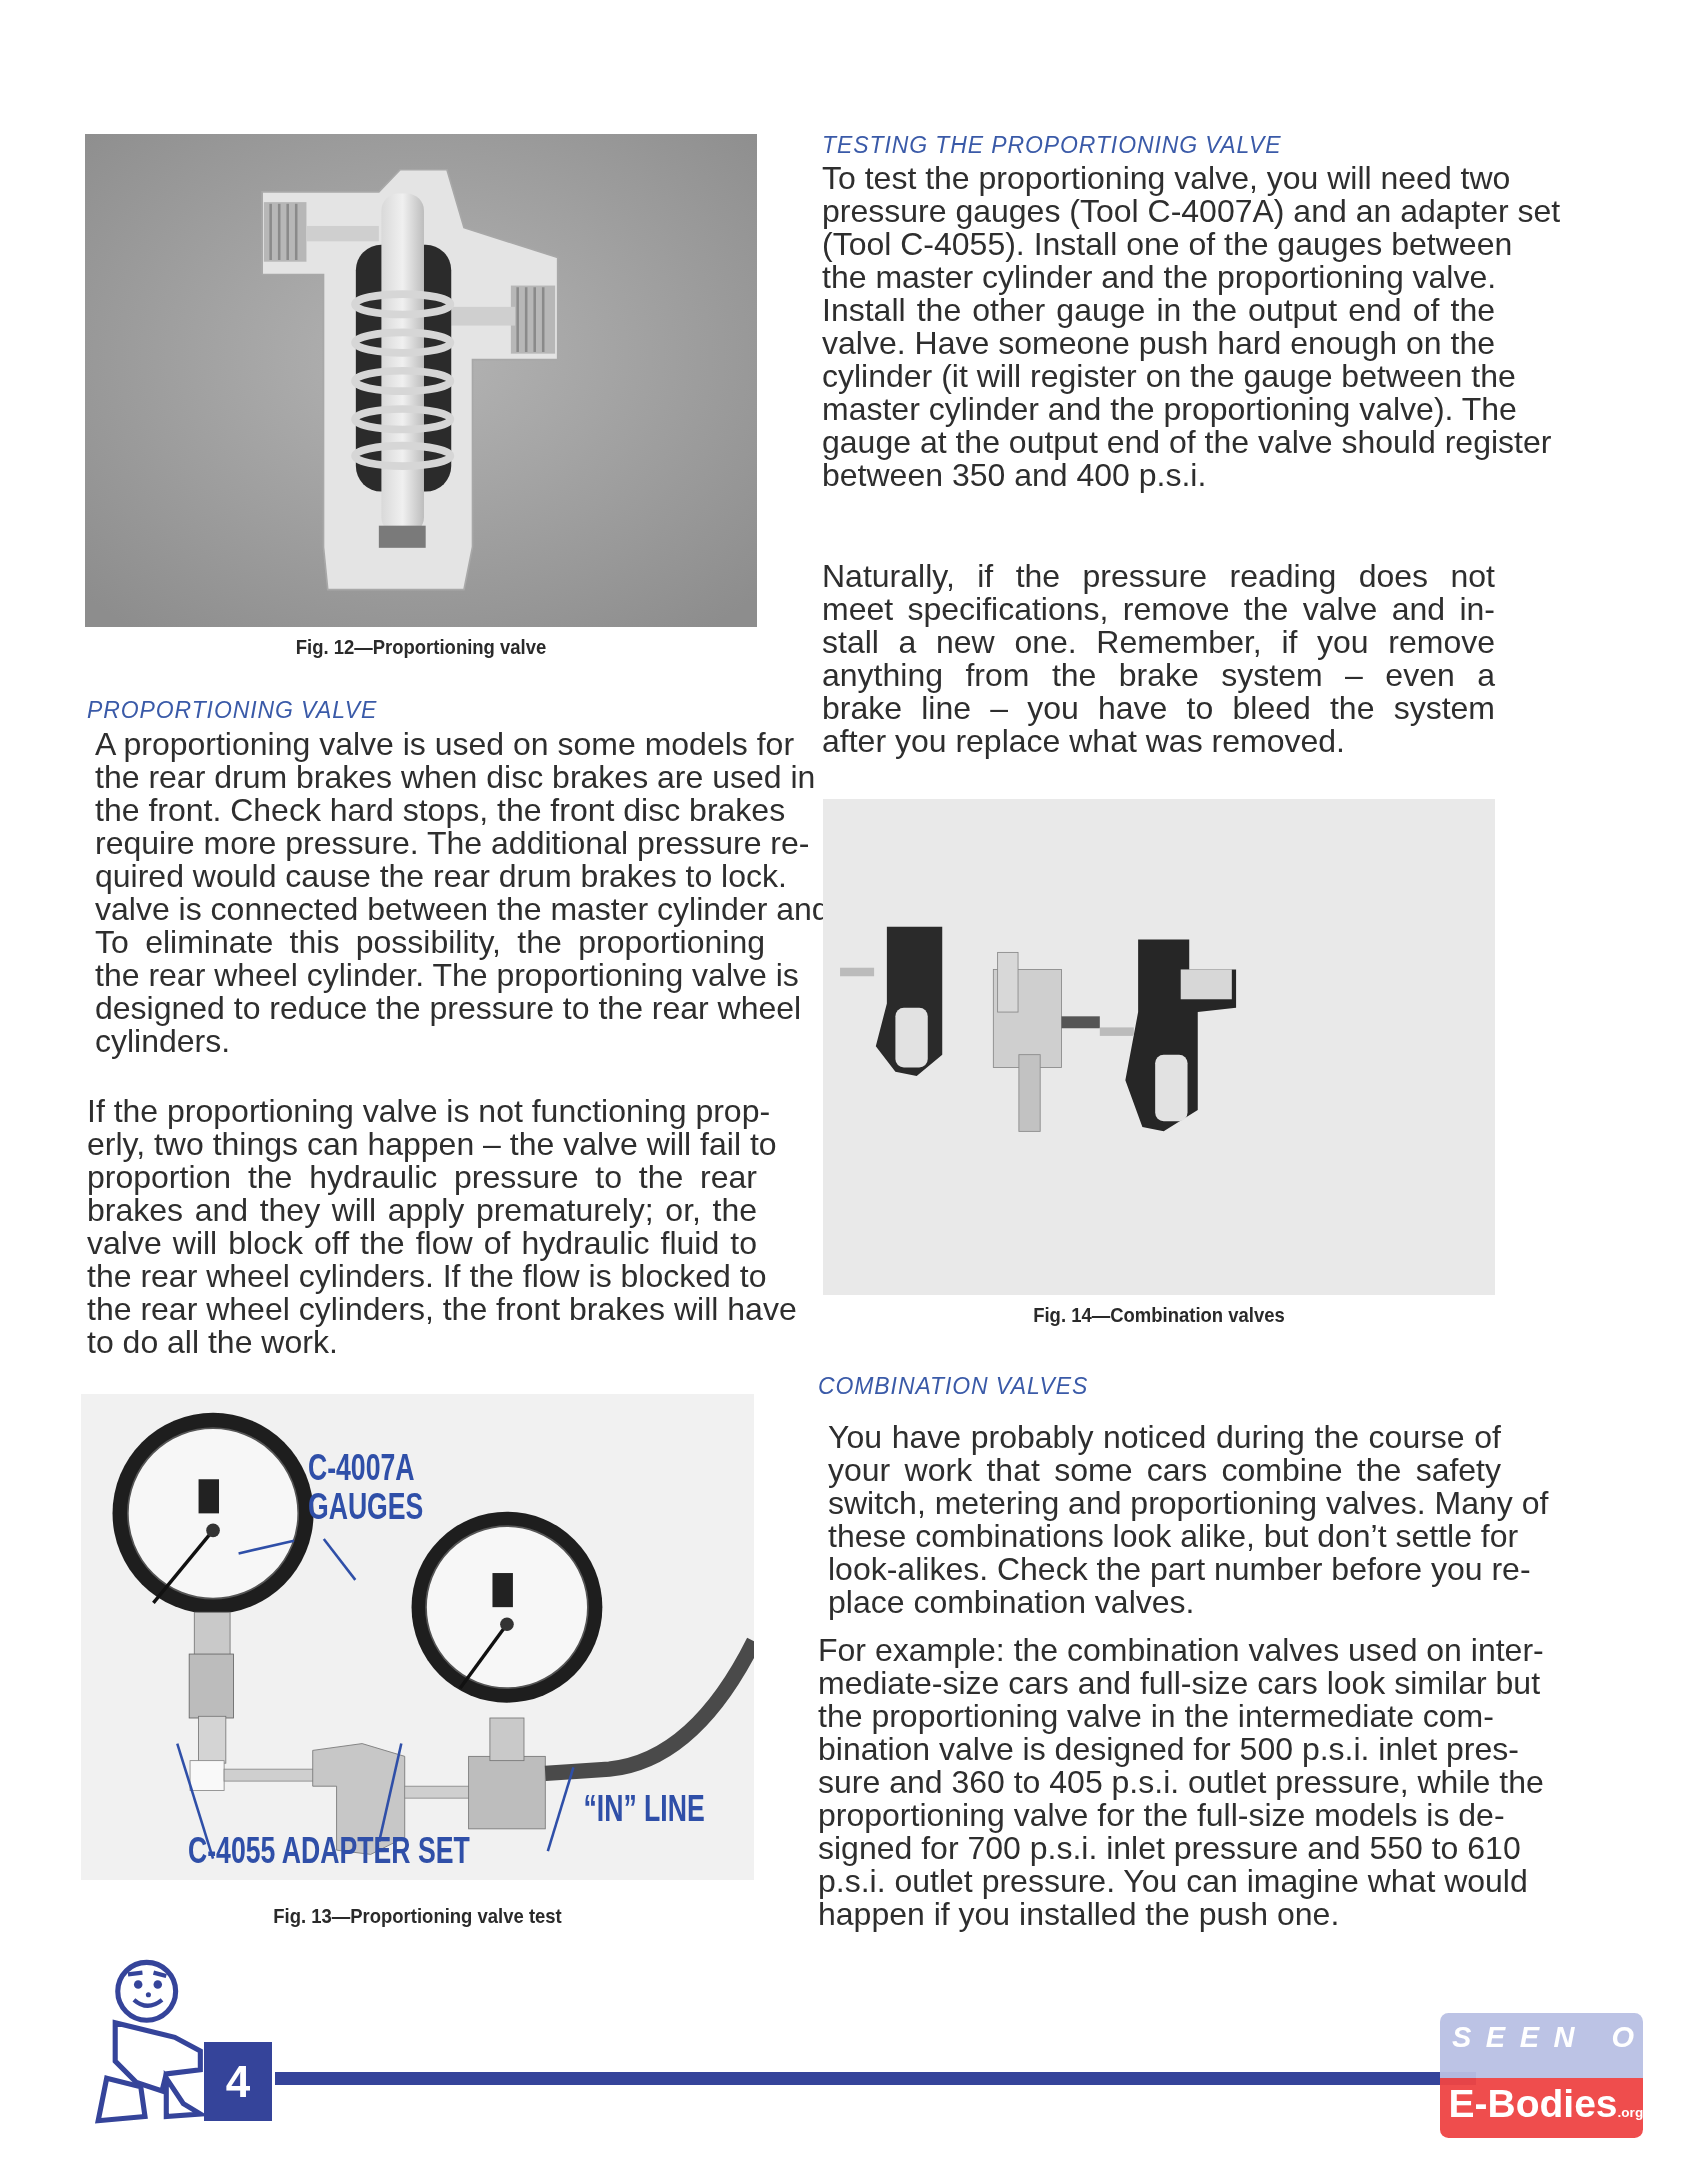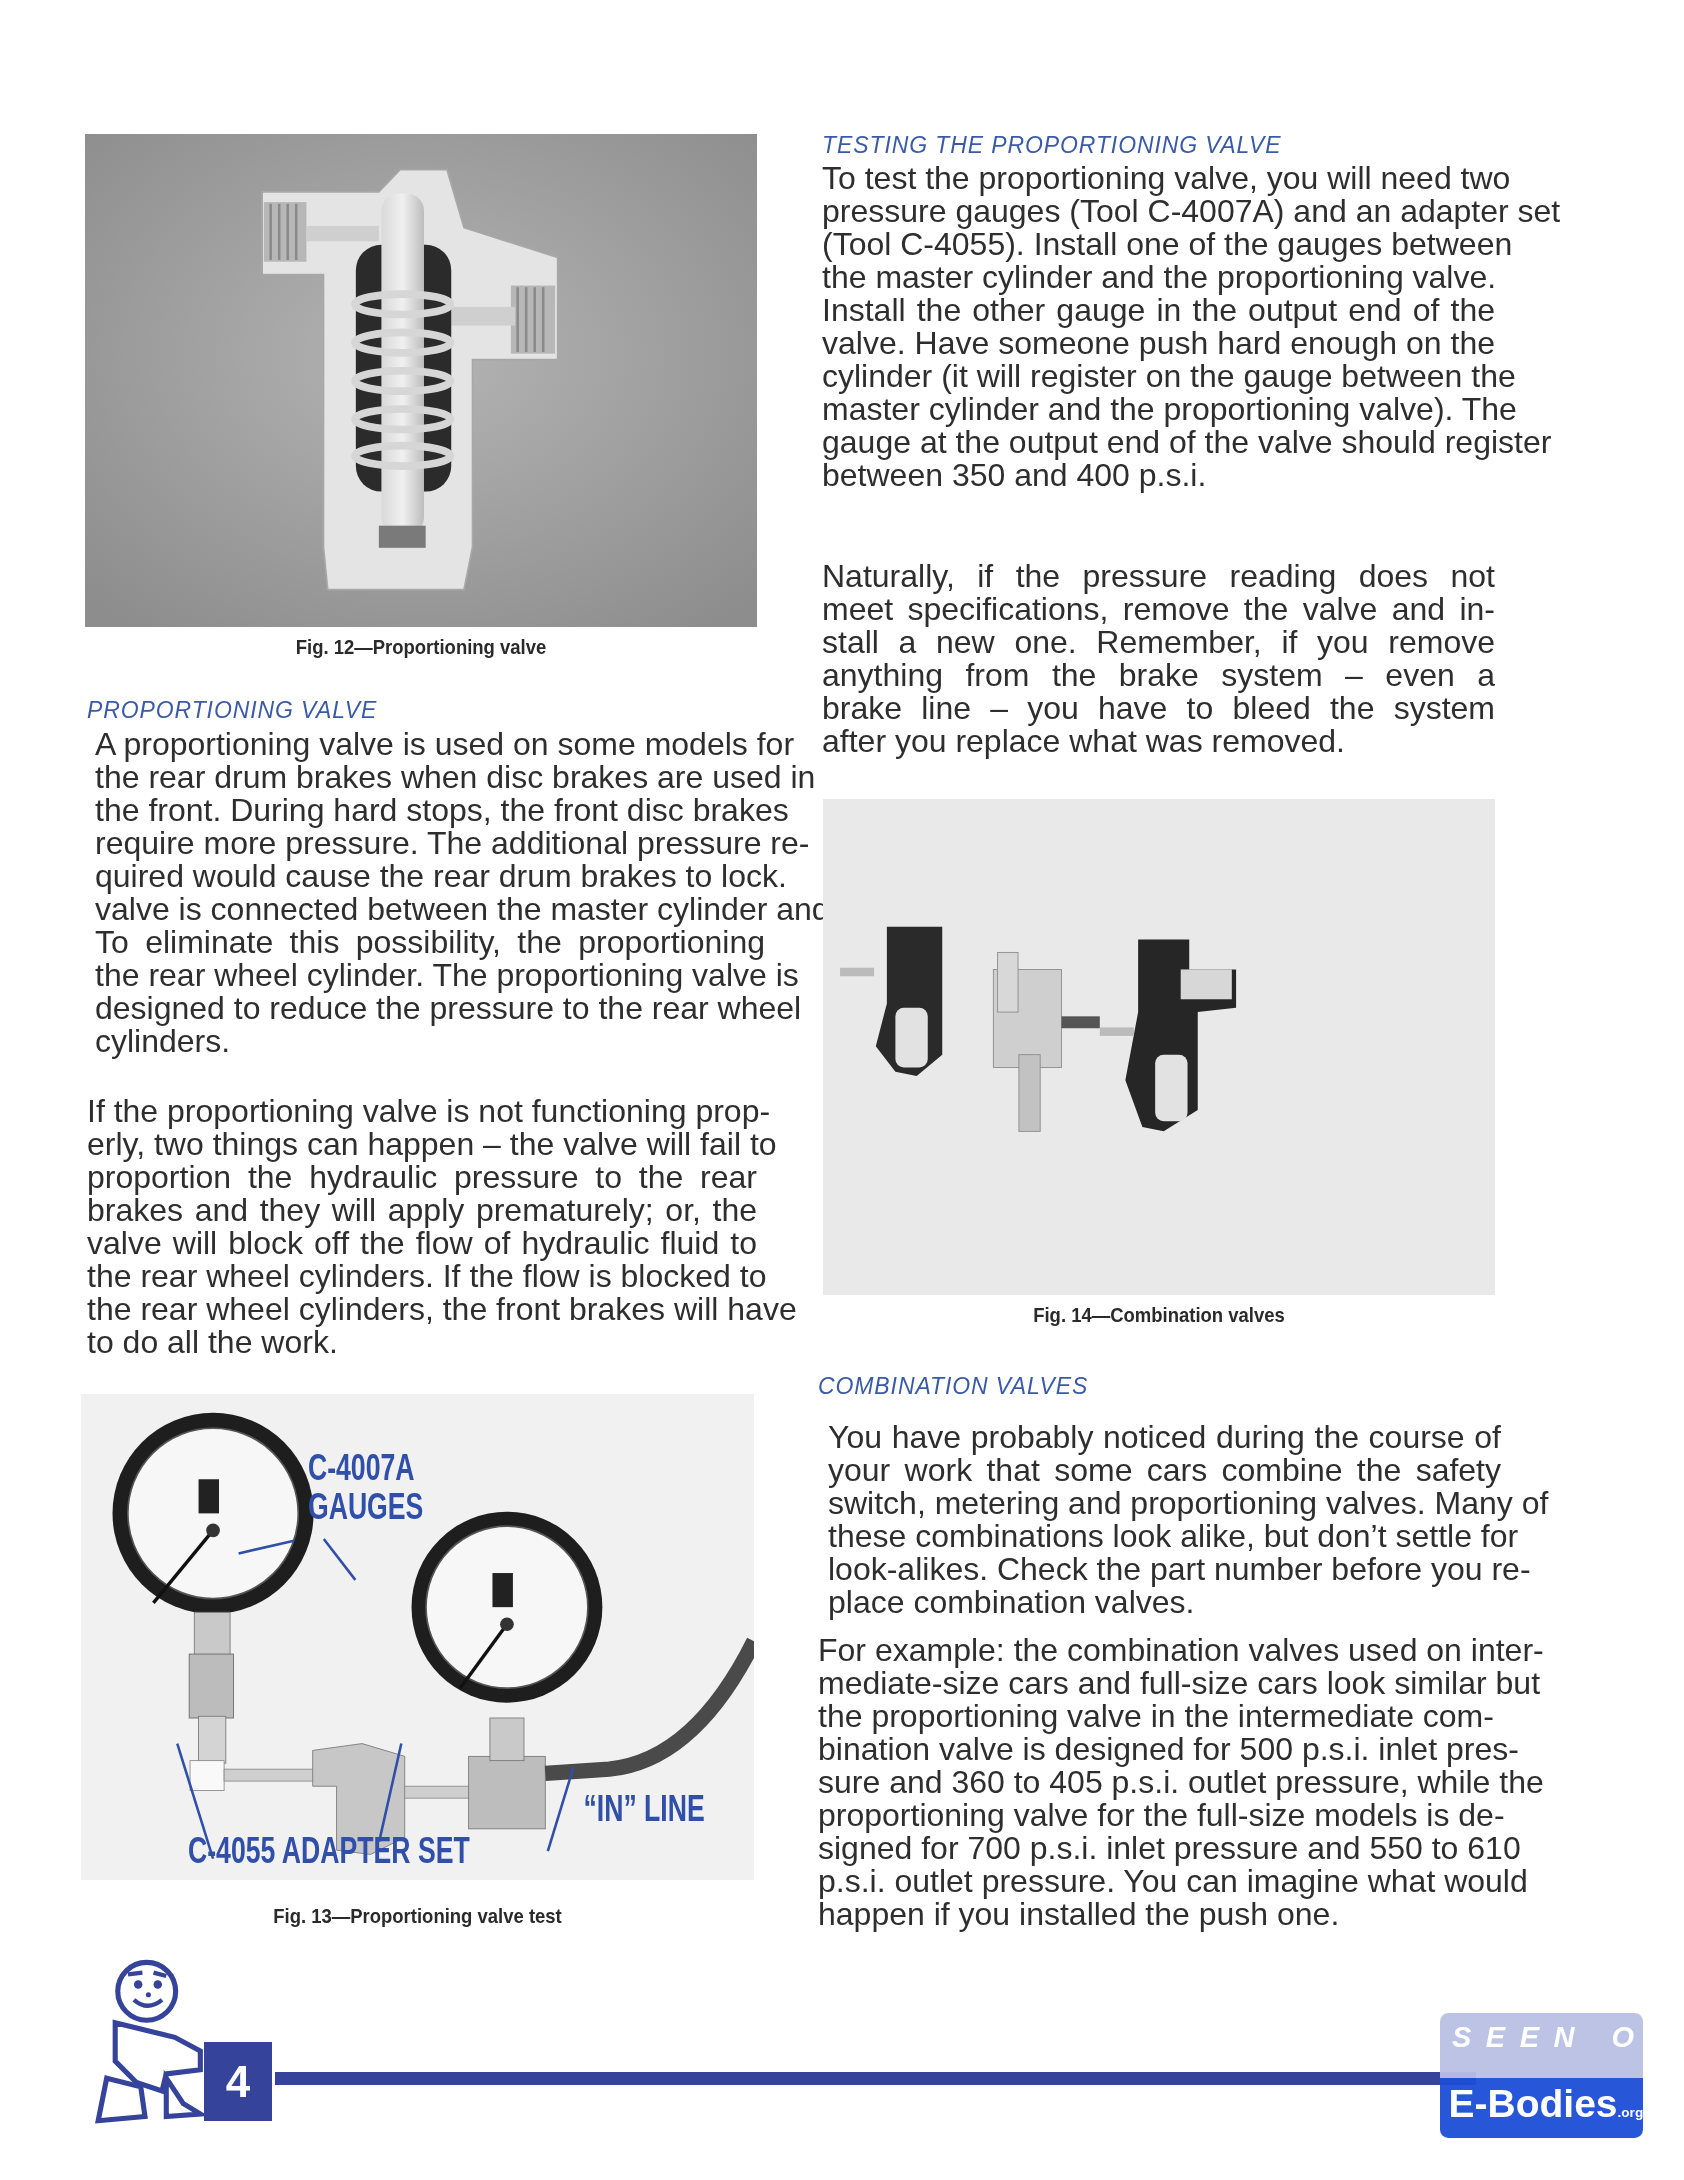--- a/index.html
+++ b/index.html
@@ -25,21 +25,21 @@
   .callout { position: absolute; font-family: "Liberation Sans", sans-serif; font-weight: bold; color: #2f4fa8;
              font-size: 37px; line-height: 39px; text-align: center; transform: scaleX(0.72); transform-origin: center; white-space: nowrap; }
 
   .rule { position: absolute; background: #35449a; }
   .pagebox { position: absolute; background: #35449a; color: #fff; font-weight: bold;
              font-family: "Liberation Sans", sans-serif; font-size: 44px; display: flex; align-items: center; justify-content: center; }
 
   .badge { position: absolute; border-radius: 8.5px; overflow: hidden; opacity: 0.95; }
   .badge .top { background: #b9c0e4; height: 52%; color: #fff; font-style: italic; font-weight: bold;
                 font-size: 29px; letter-spacing: 14.5px; padding-left: 12px; line-height: 49px; white-space: nowrap; }
-  .badge .bottom { background: #1d4ed8; height: 48%; color: #fff; font-weight: bold; font-size: 39px; line-height: 51px; padding-left: 8.5px; white-space: nowrap; }
+  .badge .bottom { background: #ef4444; height: 48%; color: #fff; font-weight: bold; font-size: 39px; line-height: 51px; padding-left: 8.5px; white-space: nowrap; }
   .badge .bottom small { font-size: 13.6px; font-weight: bold; }
 </style>
 </head>
 <body>
 
 <div class="photo" style="left:85px; top:134px; width:672px; height:493px;">
   <svg viewBox="0 0 789 579" preserveAspectRatio="none">
     <defs>
       <radialGradient id="bg12" cx="50%" cy="45%" r="70%">
         <stop offset="0" stop-color="#b4b4b4"></stop>
@@ -87,21 +87,21 @@
     </g>
     <rect x="345" y="460" width="55" height="26" fill="#7a7a7a"></rect>
   </svg>
 </div>
 <div class="caption" style="left:85px; top:635px; width:672px;">Fig. 12—Proportioning valve</div>
 
 <div class="heading" style="left:87px; top:693px;">PROPORTIONING VALVE</div>
 <div class="para" style="left:87px; top:728px; width:670px;margin-left:8px;" id="pv-p1">
     <span class="line">A proportioning valve is used on some models for</span>
     <span class="line">the rear drum brakes when disc brakes are used in</span>
-    <span class="line">the front. During hard stops, the front disc brakes</span>
+    <span class="line">the front. Check hard stops, the front disc brakes</span>
     <span class="line">require more pressure. The additional pressure re-</span>
     <span class="line">quired would cause the rear drum brakes to lock.</span>
     <span class="line">valve is connected between the master cylinder and</span>
     <span class="line">To eliminate this possibility, the proportioning</span>
     <span class="line">the rear wheel cylinder. The proportioning valve is</span>
     <span class="line">designed to reduce the pressure to the rear wheel</span>
     <span class="line last">cylinders.</span>
   </div>
 <div class="para" style="left:87px; top:1095px; width:670px;" id="pv-p2">
     <span class="line">If the proportioning valve is not functioning prop-</span>

